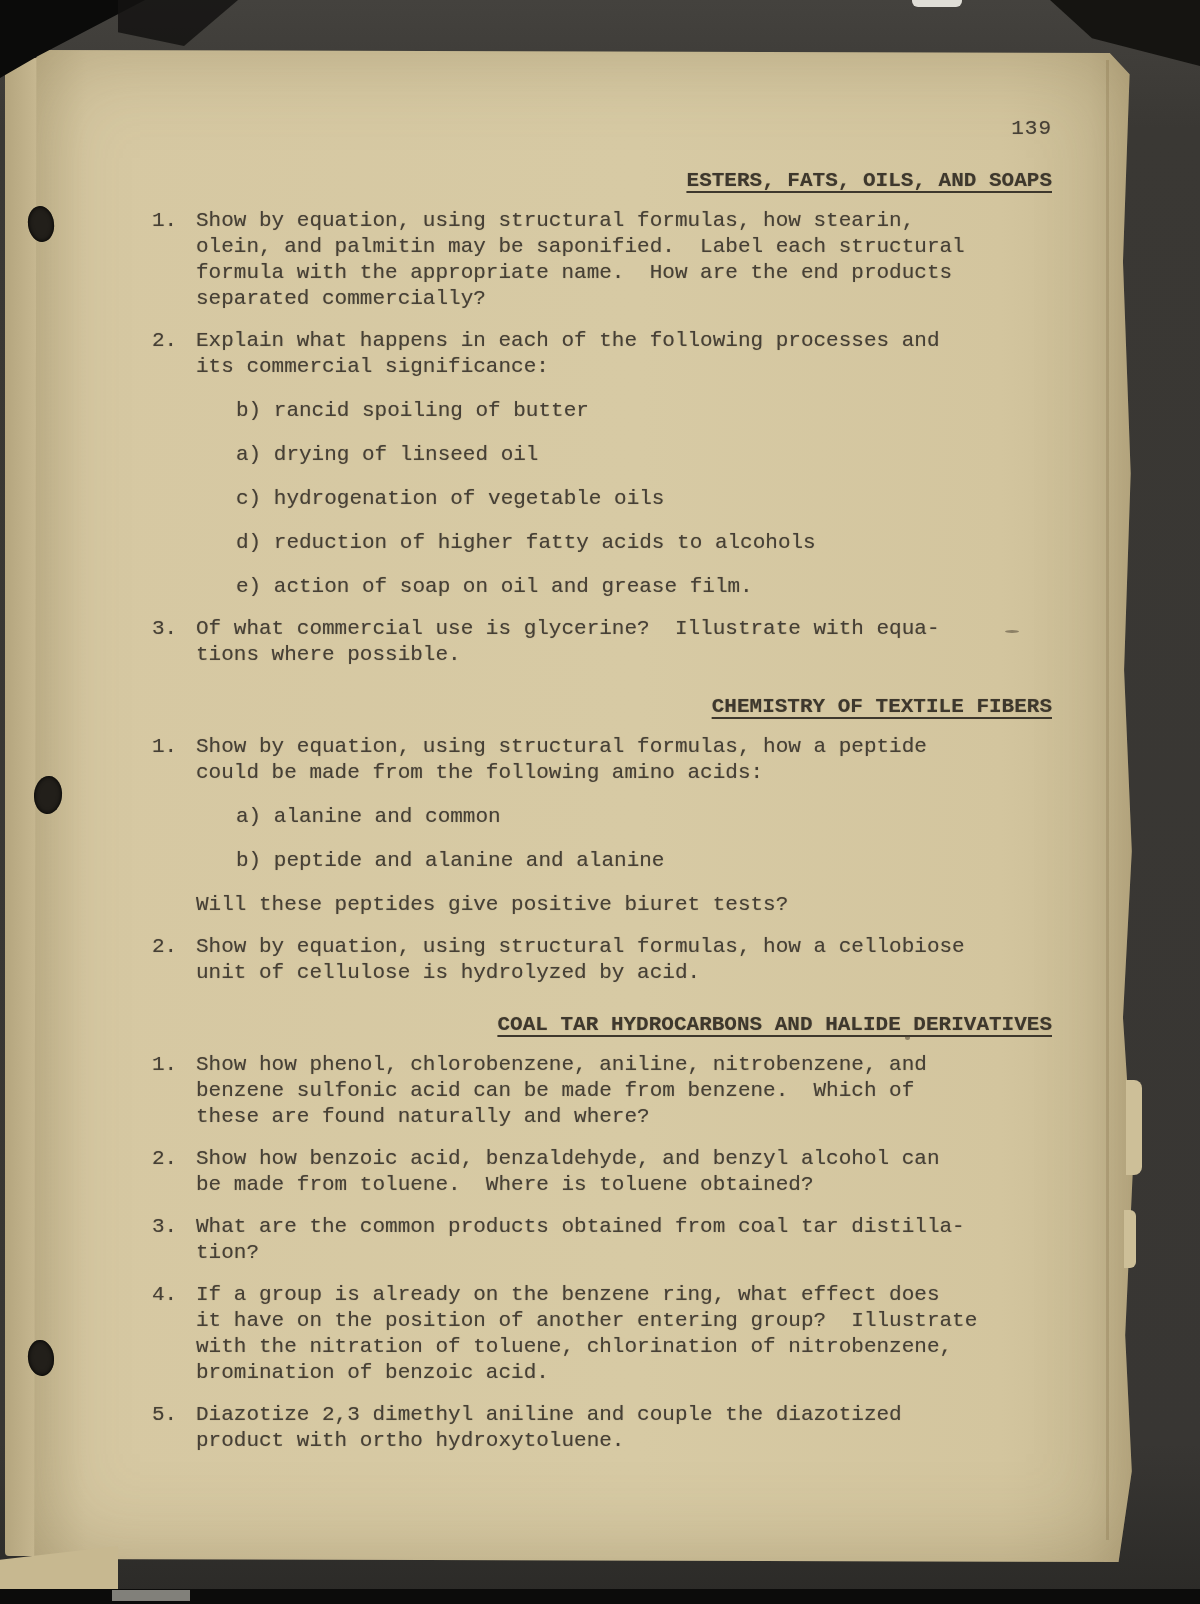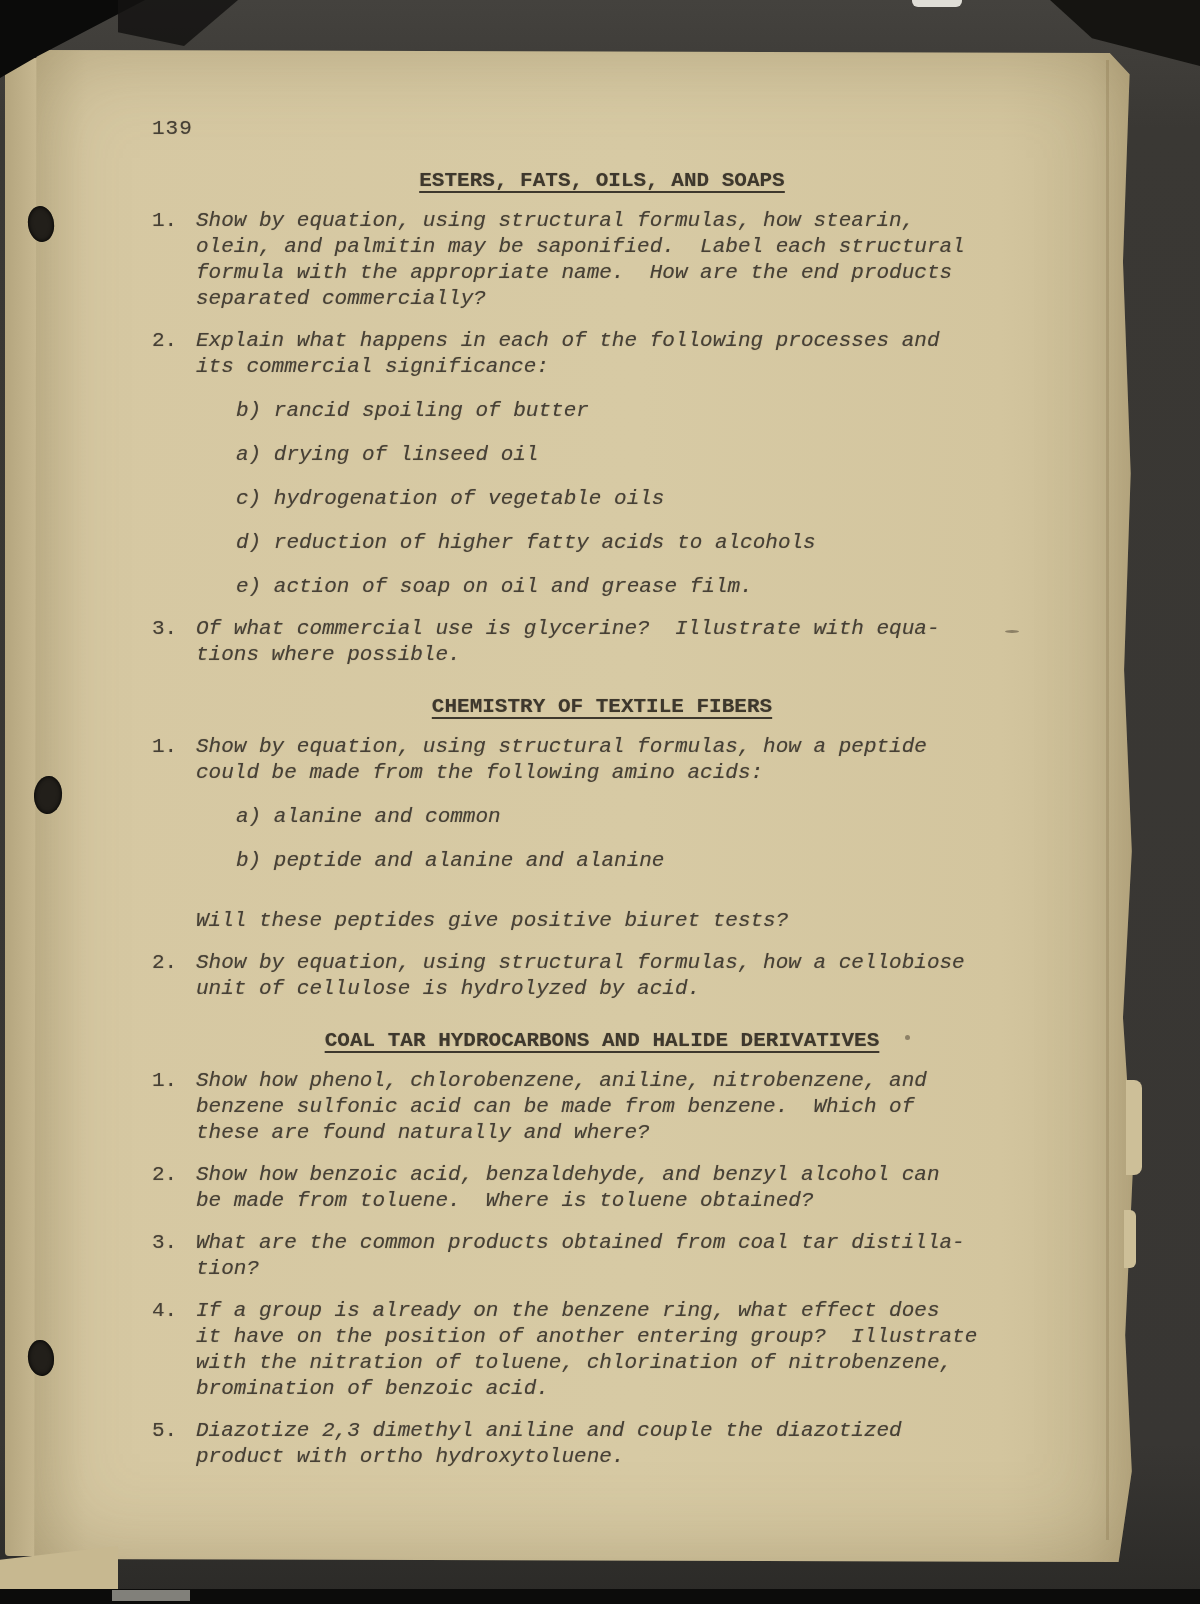--- a/index.html
+++ b/index.html
@@ -22,34 +22,34 @@
   }
   .paper-crease {
     position:absolute; left:1106px; top:60px; width:3px; height:1480px;
     background:rgba(120,100,60,0.25);
   }
   .content {
     position:absolute; left:152px; top:116px; width:900px;
     color:#464036; font-size:21px; line-height:26px;
     text-shadow:0 0 1px rgba(70,58,40,0.45);
   }
-  .page-number { text-align:left; margin-bottom:12px; letter-spacing:1px; }
+  .page-number { text-align:right; margin-bottom:12px; letter-spacing:1px; }
   .heading {
-    text-align:center; margin:26px 0 14px; font-weight:bold; color:#3e382d;
+    text-align:right; margin:26px 0 14px; font-weight:bold; color:#3e382d;
   }
   .heading span {
     text-decoration:underline; text-decoration-thickness:2px; text-underline-offset:5px;
   }
   .section:first-of-type .heading { margin-top:0; }
   .item { display:flex; margin-bottom:16px; }
   .item-num { width:44px; flex:0 0 44px; }
-  .item-body { flex:1;font-style:italic; }
+  .item-body { flex:1; }
   .item-text, .sub-item, .item-note { white-space:pre-wrap; }
   .sub-item { margin-top:18px; margin-left:40px; }
-  .item-note { margin-top:34px; }
+  .item-note { margin-top:18px; }
   
   .corner-tl {
     position:absolute; left:0; top:0; width:160px; height:100px; background:#0b0b0a;
     clip-path:polygon(0 0, 145px 0, 38px 56px, 0 78px);
   }
   .corner-tl2 {
     position:absolute; left:118px; top:0; width:120px; height:46px; background:#141312;
     clip-path:polygon(0 0, 100% 0, 55% 100%, 0 70%); opacity:.85;
   }
   .corner-tr {

